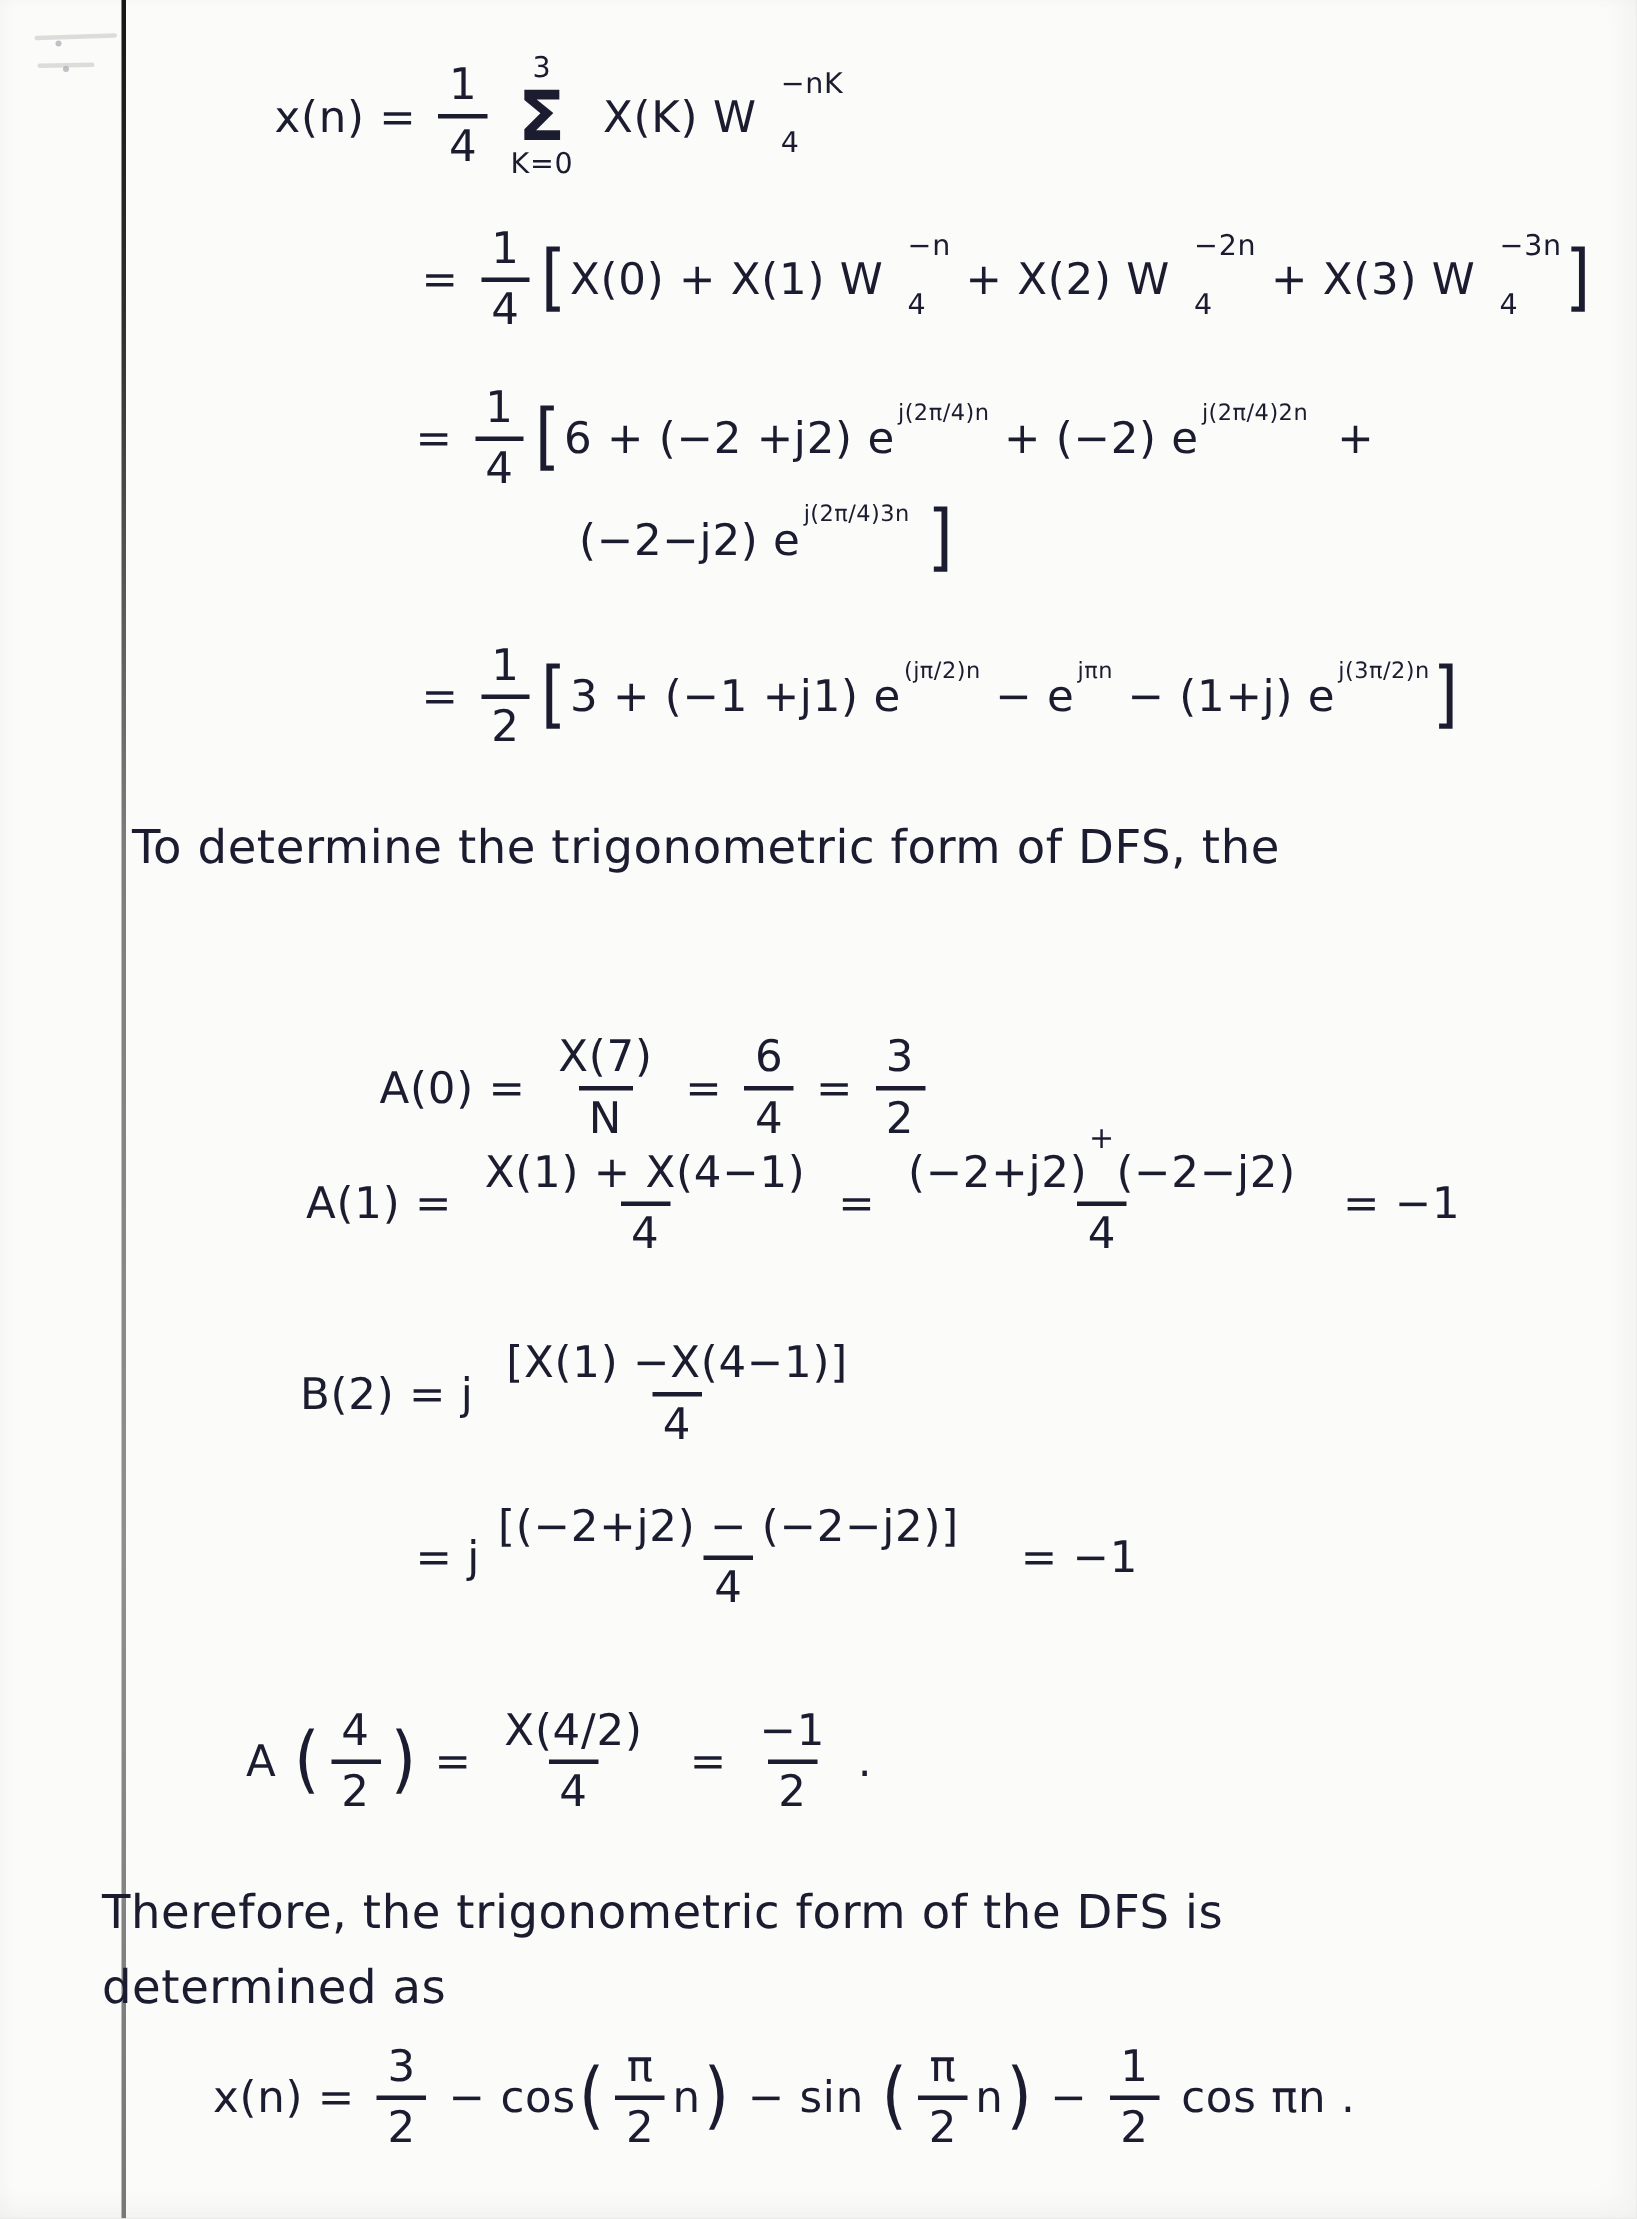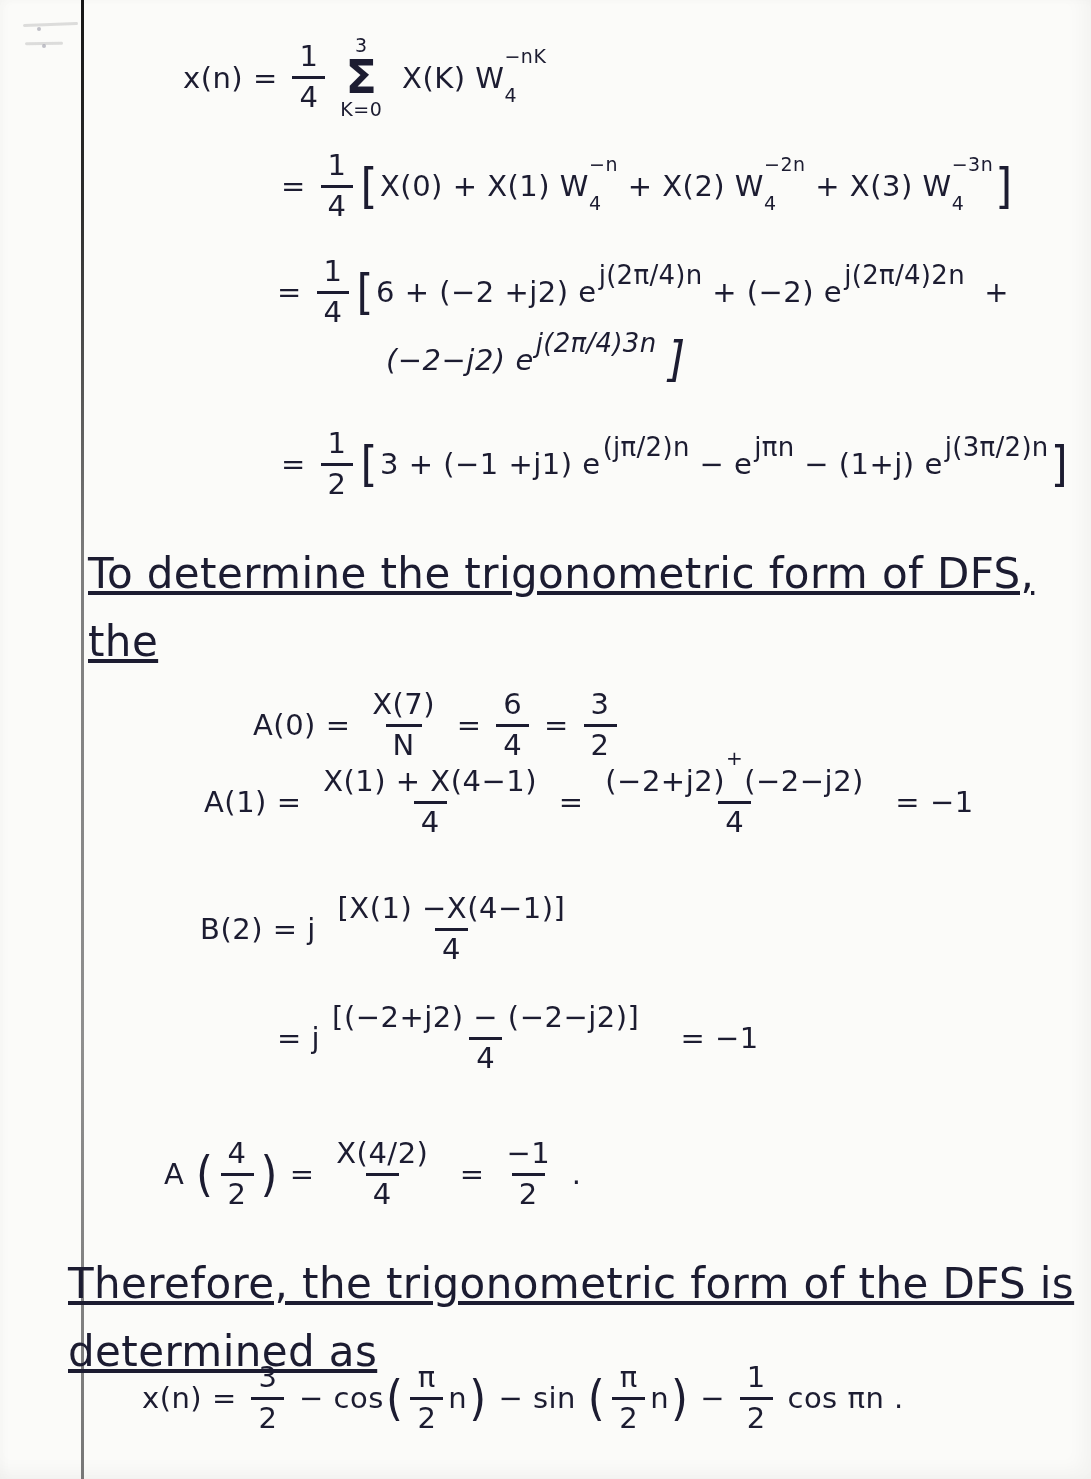--- a/index.html
+++ b/index.html
@@ -34,46 +34,46 @@
   .frac {
     display:inline-flex; flex-direction:column; align-items:center;
     vertical-align:middle; margin:0 5px; text-align:center;
   }
   .frac .num { padding:0 7px 3px; line-height:1.1; display:flex; align-items:flex-start; justify-content:center; }
   .frac .den { border-top:3px solid currentColor; padding:3px 7px 0; line-height:1.1; }
 
   .sum { display:inline-flex; flex-direction:column; align-items:center; margin:0 10px; font-size:19px; line-height:1.05; }
   .sum .sum-sym { font-size:46px; line-height:.95; font-weight:bold; }
 
-  .scripts { display:inline-flex; flex-direction:column; justify-content:space-between; height:58px; font-size:19px; line-height:1; margin-left:0; transform:translateY(-2px); }
+  .scripts { display:inline-flex; flex-direction:column; justify-content:space-between; height:58px; font-size:19px; line-height:1; margin-left:16px; transform:translateY(-2px); }
   .scripts .scr-sup { }
   .scripts .scr-sub { }
 
-  .bigsup { display:inline-block; font-size:26px; position:relative; top:-17px; margin-left:2px; letter-spacing:.3px; }
+  .bigsup { display:inline-block; font-size:15px; position:relative; top:-17px; margin-left:2px; letter-spacing:.3px; }
   .sup    { display:inline-block; font-size:20px; position:relative; top:-19px; margin:0 1px; }
 
   .bigbr { display:inline-block; font-size:1.5em; font-weight:400; transform:scaleY(1.12); margin:0 2px; line-height:1; }
 
-  .para { position:absolute; font-size:42px; line-height:1.62; letter-spacing:.4px;text-decoration:underline; }
+  .para { position:absolute; font-size:31px; line-height:1.62; letter-spacing:.4px; }
 </style>
 </head>
 <body>
 
 <div class="page" style="background: rgb(251, 251, 249); color: rgb(28, 28, 49);">
   <div class="margin-line"></div>
 
   <div class="scrib" style="left:23px; top:23px; width:55px; height:3px; transform:rotate(-2deg);"></div>
   <div class="scrib" style="left:25px; top:42px; width:38px; height:3px; transform:rotate(-1deg);"></div>
   <div class="dot" style="left:37px; top:27px; width:4px; height:4px;"></div>
   <div class="dot" style="left:42px; top:44px; width:4px; height:4px;"></div>
 
   <div class="eq" style="top:36px;  left:183px;"><span class="mtxt">x(n) = </span><span class="frac"><span class="num">1</span><span class="den">4</span></span><span class="sum"><span class="sum-top">3</span><span class="sum-sym">Σ</span><span class="sum-bot">K=0</span></span><span class="mtxt"> X(K) W</span><span class="scripts"><span class="scr-sup">−nK</span><span class="scr-sub">4</span></span></div>
   <div class="eq" style="top:150px; left:281px;"><span class="mtxt">= </span><span class="frac"><span class="num">1</span><span class="den">4</span></span><span class="bigbr">[</span><span class="mtxt">X(0) + X(1) W</span><span class="scripts"><span class="scr-sup">−n</span><span class="scr-sub">4</span></span><span class="mtxt"> + X(2) W</span><span class="scripts"><span class="scr-sup">−2n</span><span class="scr-sub">4</span></span><span class="mtxt"> + X(3) W</span><span class="scripts"><span class="scr-sup">−3n</span><span class="scr-sub">4</span></span><span class="bigbr">]</span></div>
   <div class="eq" style="top:256px; left:277px;"><span class="mtxt">= </span><span class="frac"><span class="num">1</span><span class="den">4</span></span><span class="bigbr">[</span><span class="mtxt">6 + (−2 +j2) e</span><span class="bigsup">j(2π/4)n</span><span class="mtxt"> + (−2) e</span><span class="bigsup">j(2π/4)2n</span><span class="mtxt">  +</span></div>
-  <div class="eq" style="top:338px; left:386px;font-style:italic;"><span class="mtxt">(−2−j2) e</span><span class="bigsup">j(2π/4)3n</span><span class="mtxt"> </span><span class="bigbr">]</span></div>
+  <div class="eq" style="top:338px; left:386px;"><span class="mtxt">(−2−j2) e</span><span class="bigsup">j(2π/4)3n</span><span class="mtxt"> </span><span class="bigbr">]</span></div>
   <div class="eq" style="top:428px; left:281px;"><span class="mtxt">= </span><span class="frac"><span class="num">1</span><span class="den">2</span></span><span class="bigbr">[</span><span class="mtxt">3 + (−1 +j1) e</span><span class="bigsup">(jπ/2)n</span><span class="mtxt"> − e</span><span class="bigsup">jπn</span><span class="mtxt"> − (1+j) e</span><span class="bigsup">j(3π/2)n</span><span class="bigbr">]</span></div>
 
   <div class="para" style="top:540px; left:88px;">
     <div>To determine the trigonometric form of DFS, the</div>
   </div>
 
   <div class="eq" style="top:689px;  left:216px;margin-left:37px;"><span class="mtxt">A(0) = </span><span class="frac"><span class="num">X(7)</span><span class="den">N</span></span><span class="mtxt"> = </span><span class="frac"><span class="num">6</span><span class="den">4</span></span><span class="mtxt"> = </span><span class="frac"><span class="num">3</span><span class="den">2</span></span></div>
   <div class="eq" style="top:766px;  left:204px;"><span class="mtxt">A(1) = </span><span class="frac"><span class="num">X(1) + X(4−1)</span><span class="den">4</span></span><span class="mtxt"> = </span><span class="frac"><span class="num"><span class="mtxt">(−2+j2)</span><span class="sup">+</span><span class="mtxt">(−2−j2)</span></span><span class="den">4</span></span><span class="mtxt">  = −1</span></div>
   <div class="eq" style="top:893px;  left:200px;"><span class="mtxt">B(2) = j </span><span class="frac"><span class="num">[X(1) −X(4−1)]</span><span class="den">4</span></span></div>
   <div class="eq" style="top:1002px; left:277px;"><span class="mtxt">= j</span><span class="frac"><span class="num">[(−2+j2) − (−2−j2)]</span><span class="den">4</span></span><span class="mtxt">   = −1</span></div>

